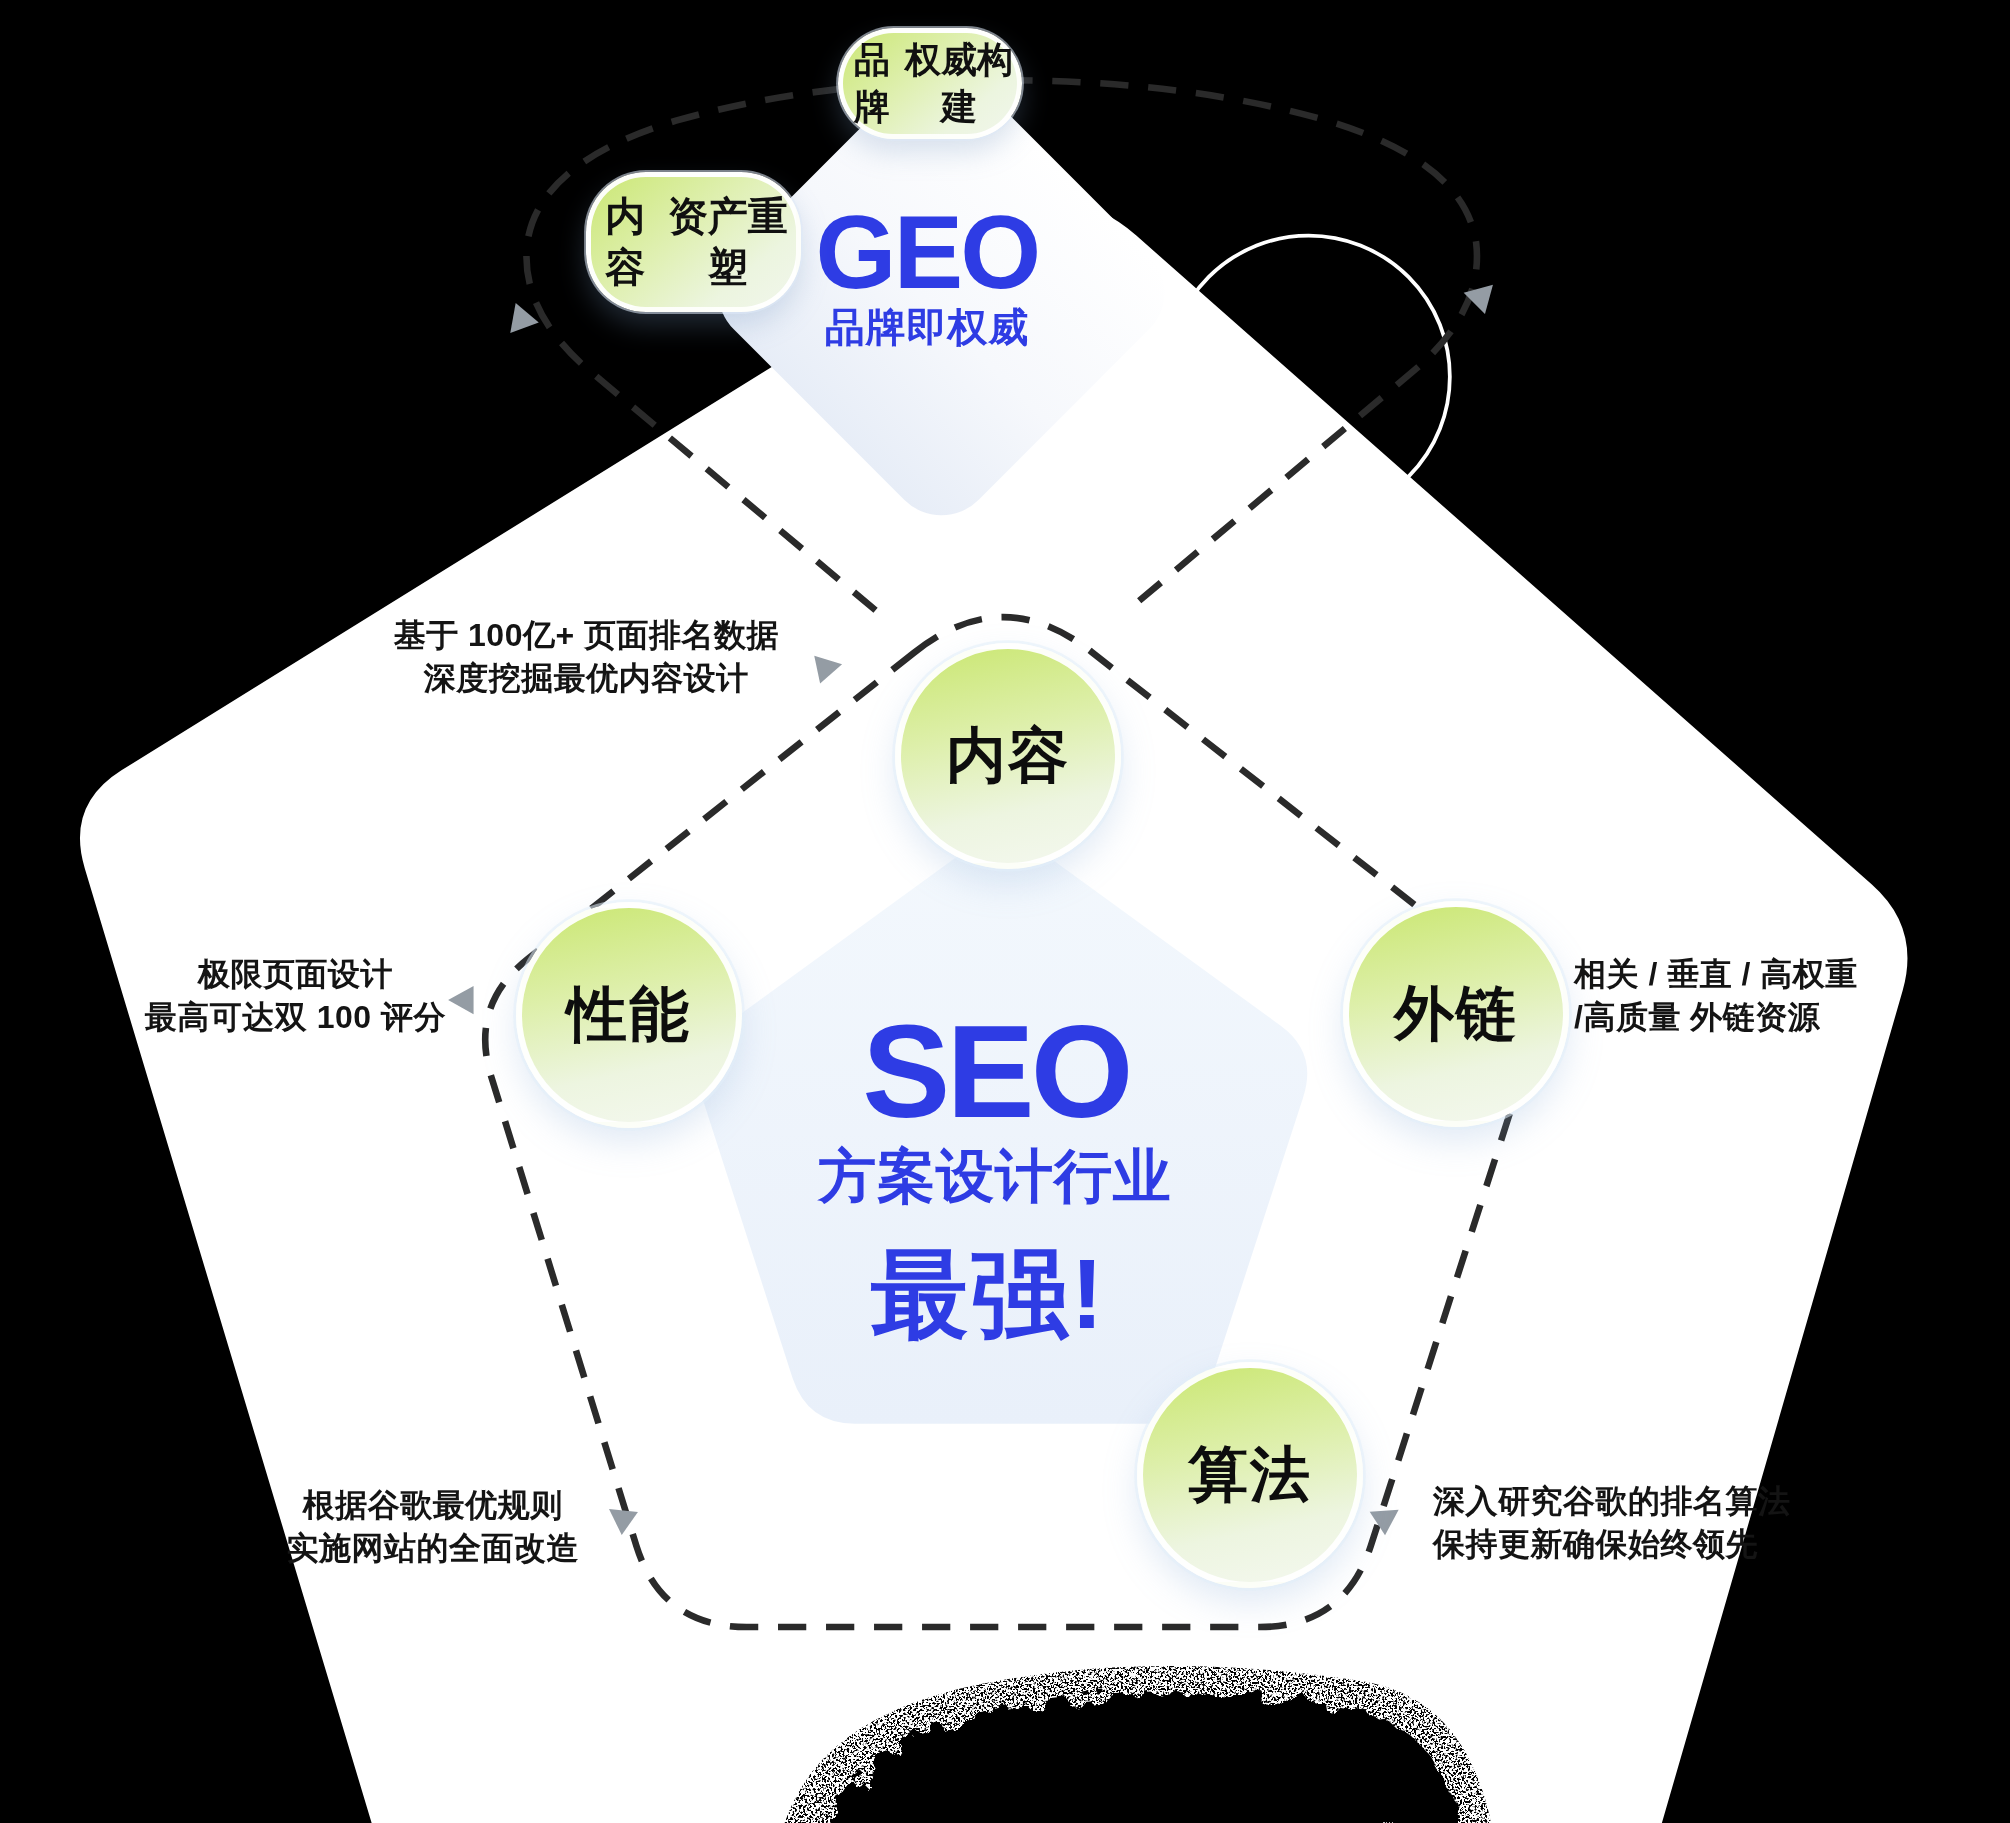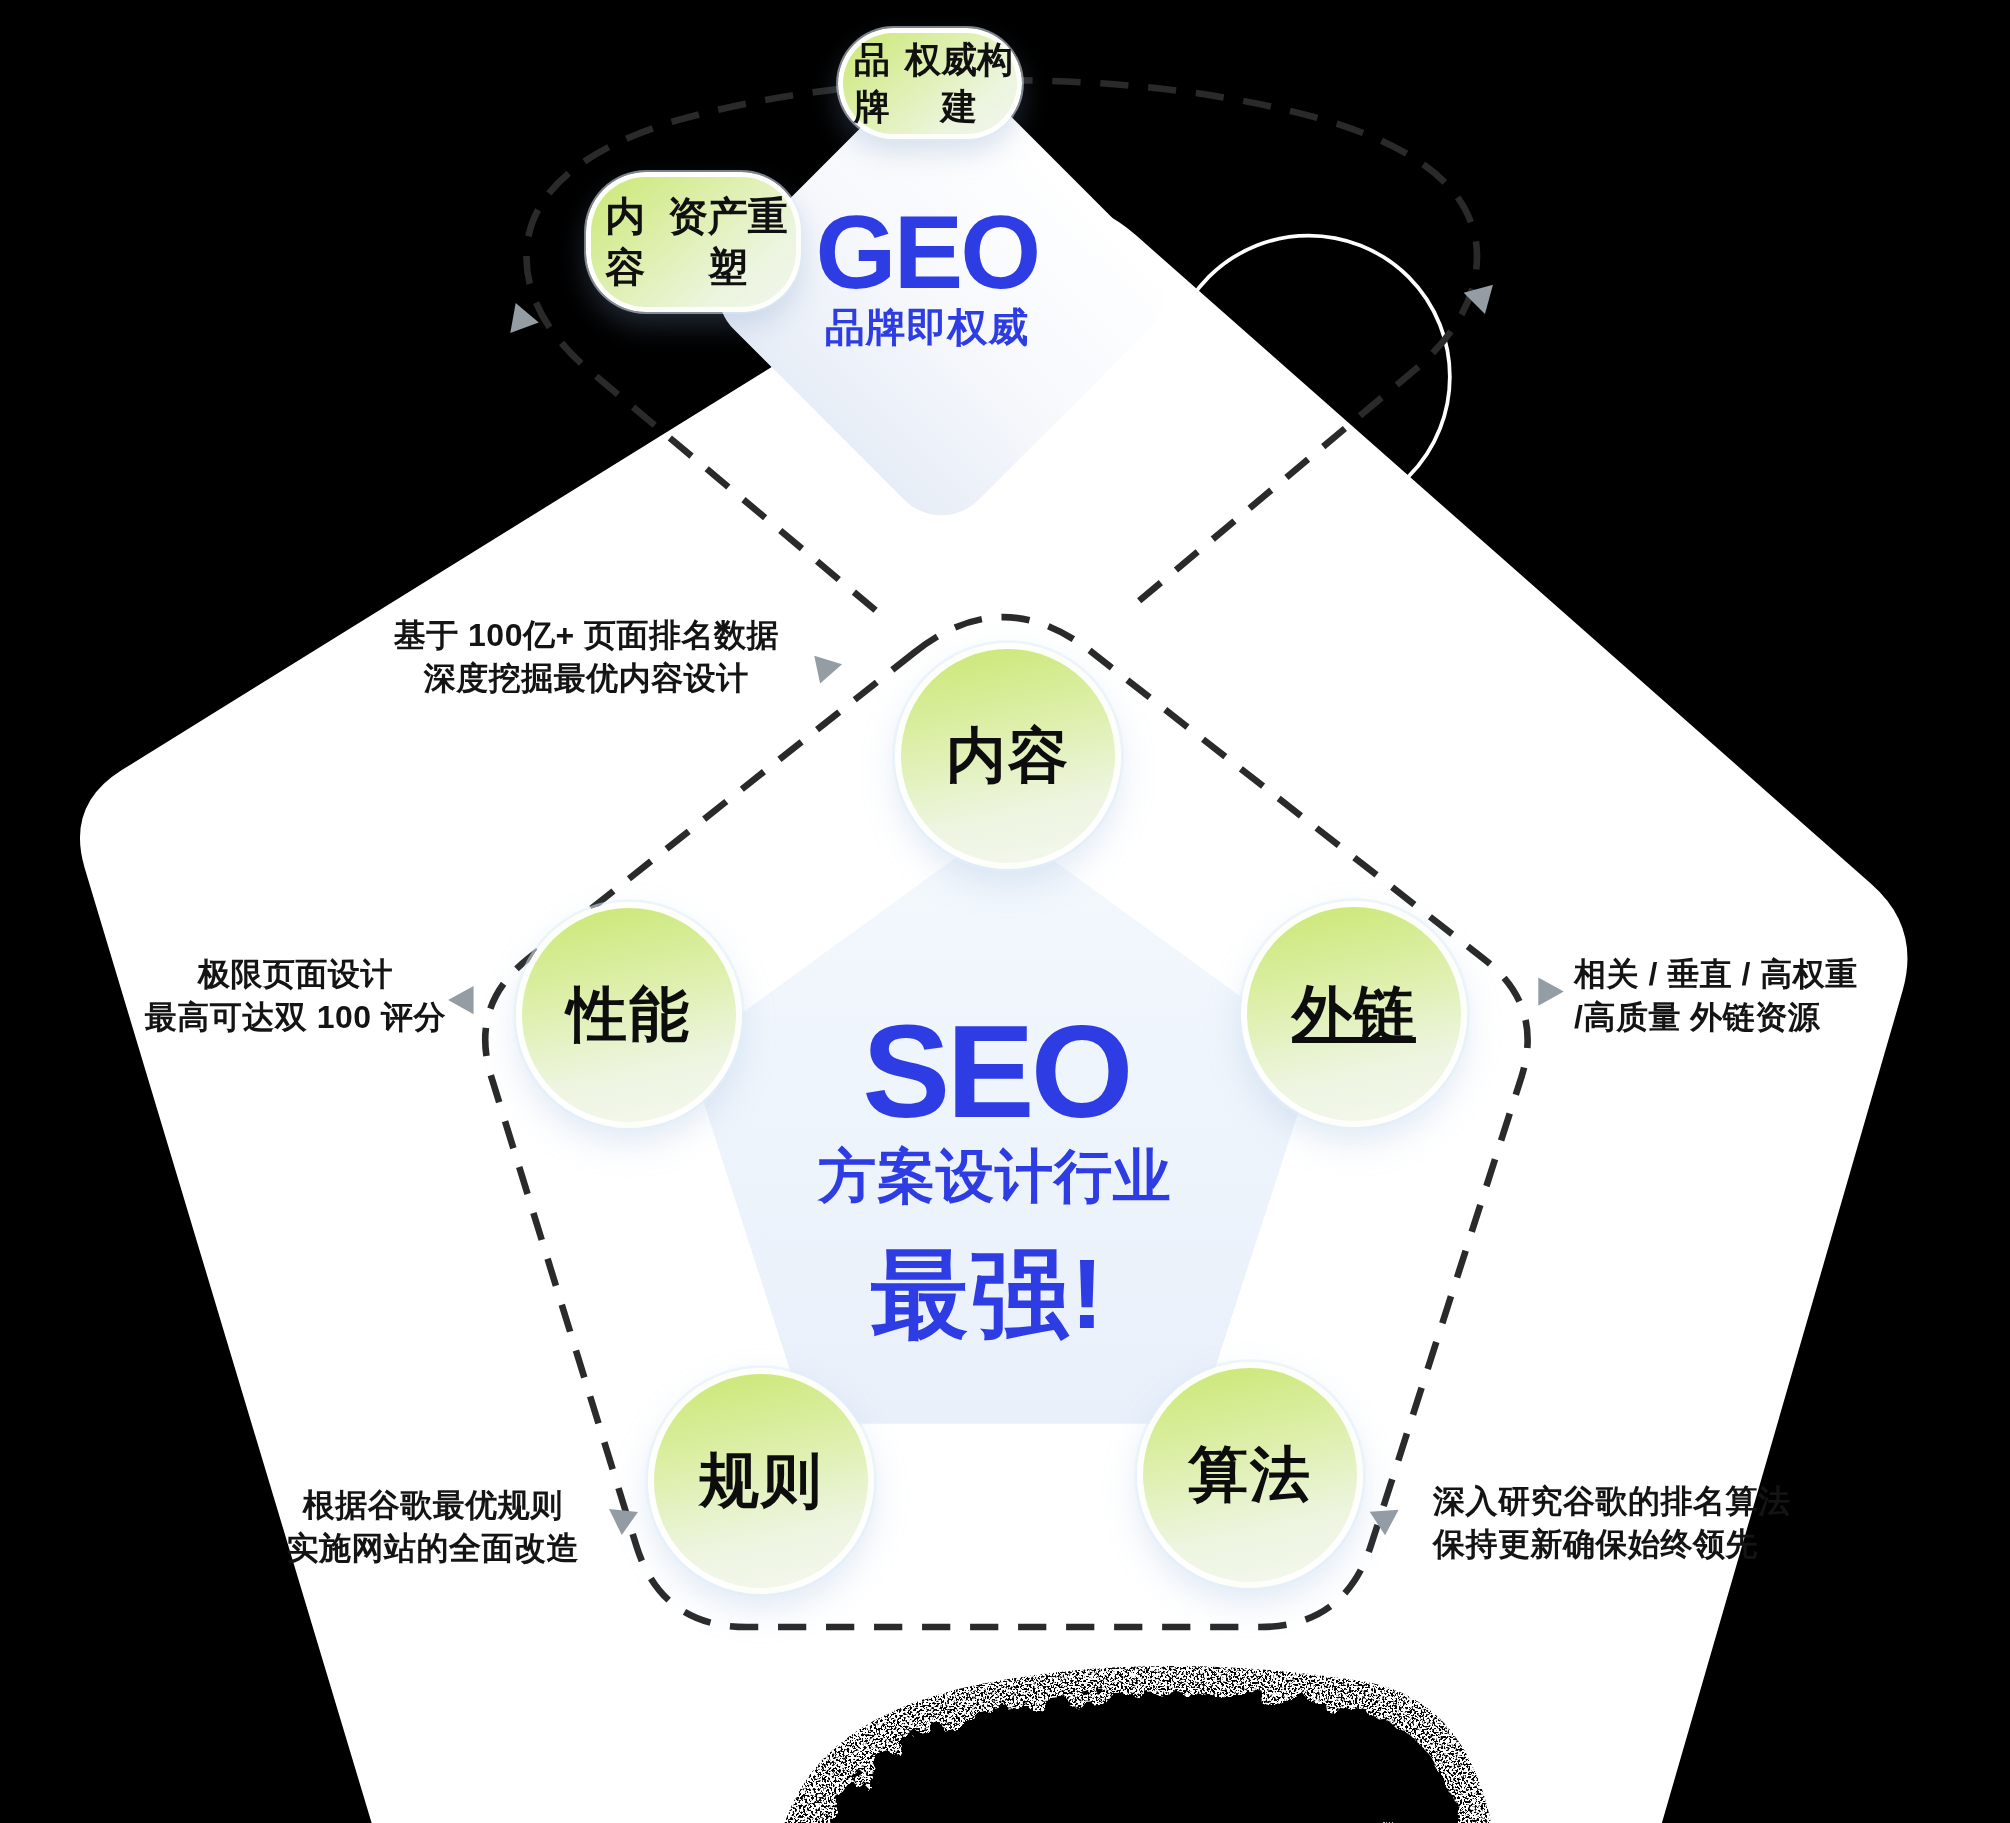--- a/index.html
+++ b/index.html
@@ -135,25 +135,22 @@
   <div id="seo-title" class="big-title" style="left:996px;top:1006px;">SEO</div>
   <div id="seo-subtitle" class="big-title" style="left:995px;top:1147px;">方案设计行业</div>
   <div id="seo-tagline" class="big-title" style="left:988px;top:1245px;">最强!</div>
 
   <div class="node" style="left:895px;top:643px;">
     <span>内容</span>
   </div>
   <div class="node" style="left:516px;top:902px;">
     <span>性能</span>
   </div>
-  <div class="node" style="left:1241px;top:901px;text-decoration:underline;">
+  <div class="node" style="left:1343px;top:901px;">
     <span>外链</span>
-  </div>
-  <div class="node" style="left:648px;top:1368px;">
-    <span>规则</span>
   </div>
   <div class="node" style="left:1137px;top:1362px;justify-content:center;">
     <span>算法</span>
   </div>
 
   <div class="note align-r" style="right:1231px;top:614px;">
     <span>基于 100亿+ 页面排名数据</span>
     <span>深度挖掘最优内容设计</span>
   </div>
   <div class="note align-r" style="right:1564px;top:953px;">

